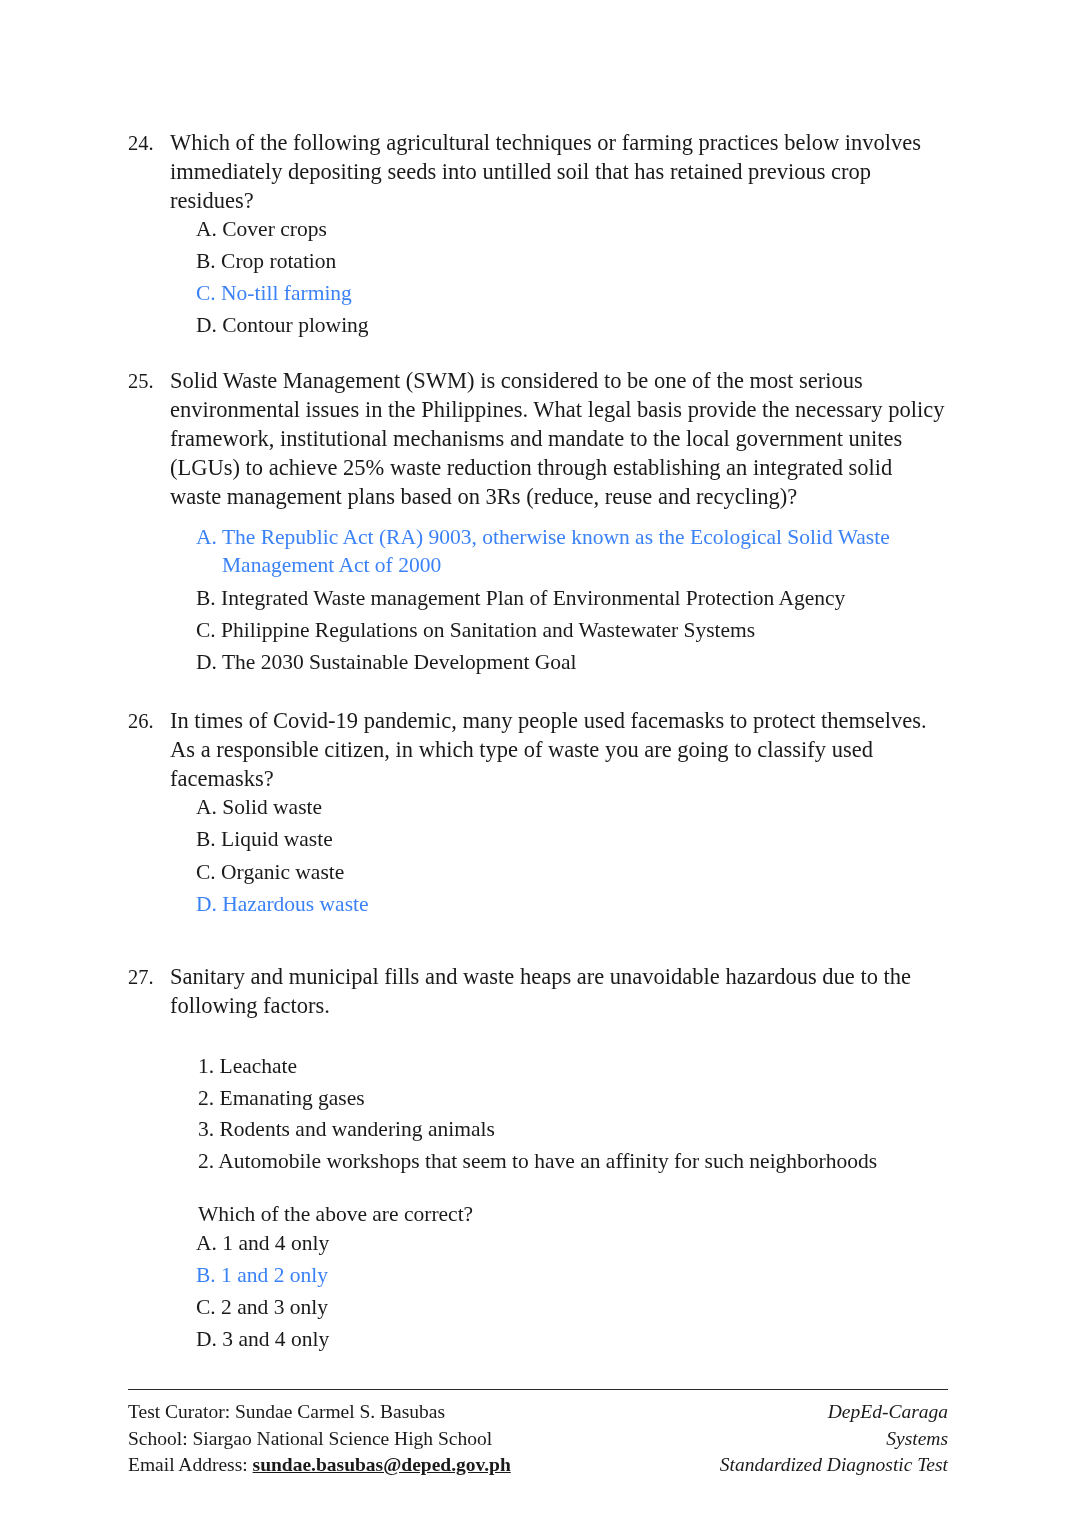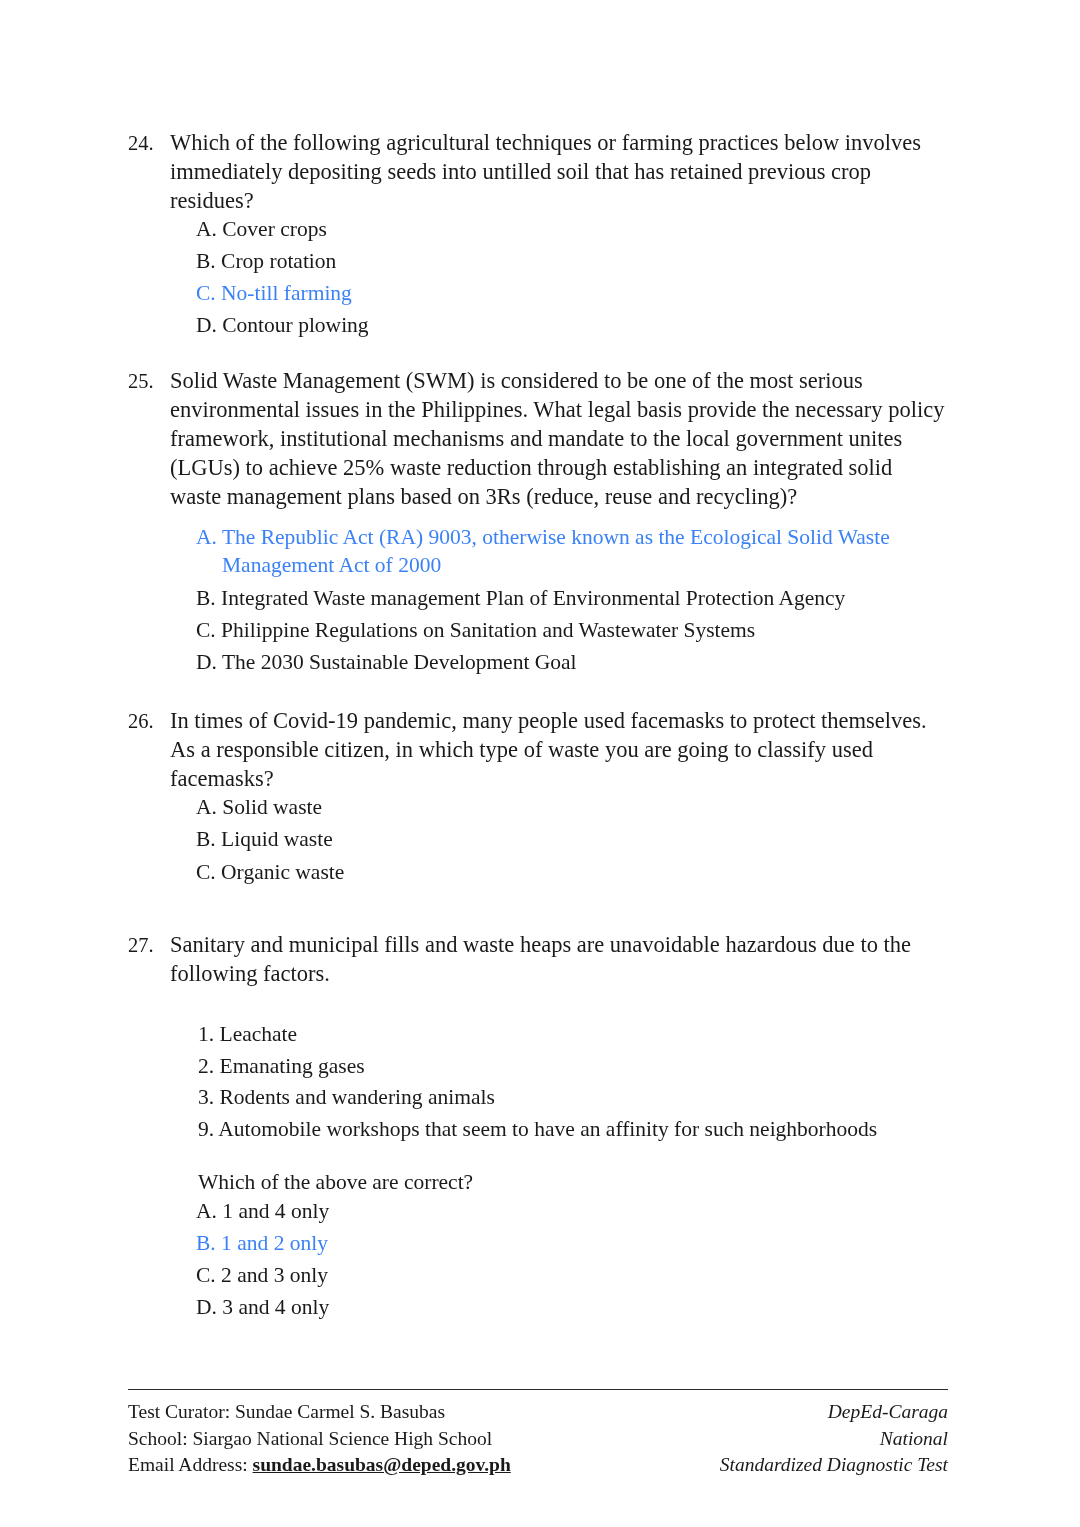--- a/index.html
+++ b/index.html
@@ -171,33 +171,34 @@
 
     <div class="question" style="margin-bottom:44px;">
       <div class="q-row">
         <span class="q-num">26.</span>
         <span class="q-text">In times of Covid-19 pandemic, many people used facemasks to protect themselves. As a responsible citizen, in which type of waste you are going to classify used facemasks?</span>
       </div>
       <ul class="options tight">
         <li class="option spaced">A. Solid waste</li>
         <li class="option spaced">B. Liquid waste</li>
         <li class="option spaced">C. Organic waste</li>
+        <li class="option spaced correct">D. Hazardous waste</li>
       </ul>
     </div>
 
     <div class="question">
       <div class="q-row">
         <span class="q-num">27.</span>
         <span class="q-text">Sanitary and municipal fills and waste heaps are unavoidable hazardous due to the following factors.</span>
       </div>
       <ul class="factors">
         <li class="factor">1. Leachate</li>
         <li class="factor">2. Emanating gases</li>
         <li class="factor">3. Rodents and wandering animals</li>
-        <li class="factor">9. Automobile workshops that seem to have an affinity for such neighborhoods</li>
+        <li class="factor">2. Automobile workshops that seem to have an affinity for such neighborhoods</li>
       </ul>
       <div class="lead-in">Which of the above are correct?</div>
       <ul class="options tight" style="margin-top:1px;">
         <li class="option spaced">A. 1 and 4 only</li>
         <li class="option spaced correct">B. 1 and 2 only</li>
         <li class="option spaced">C. 2 and 3 only</li>
         <li class="option spaced">D. 3 and 4 only</li>
       </ul>
     </div>
 
@@ -208,18 +209,18 @@
     <div class="footer-cols">
       <div class="footer-left">
         <div>Test Curator: Sundae Carmel S. Basubas</div>
         <div>School: Siargao National Science High School</div>
         <div>
           <span>Email Address: </span><span class="email-link">sundae.basubas@deped.gov.ph</span>
         </div>
       </div>
       <div class="footer-right">
         <div>DepEd-Caraga</div>
-        <div>National</div>
+        <div>Systems</div>
         <div>Standardized Diagnostic Test</div>
       </div>
     </div>
   </div>
 </div>
 
 </body></html>

